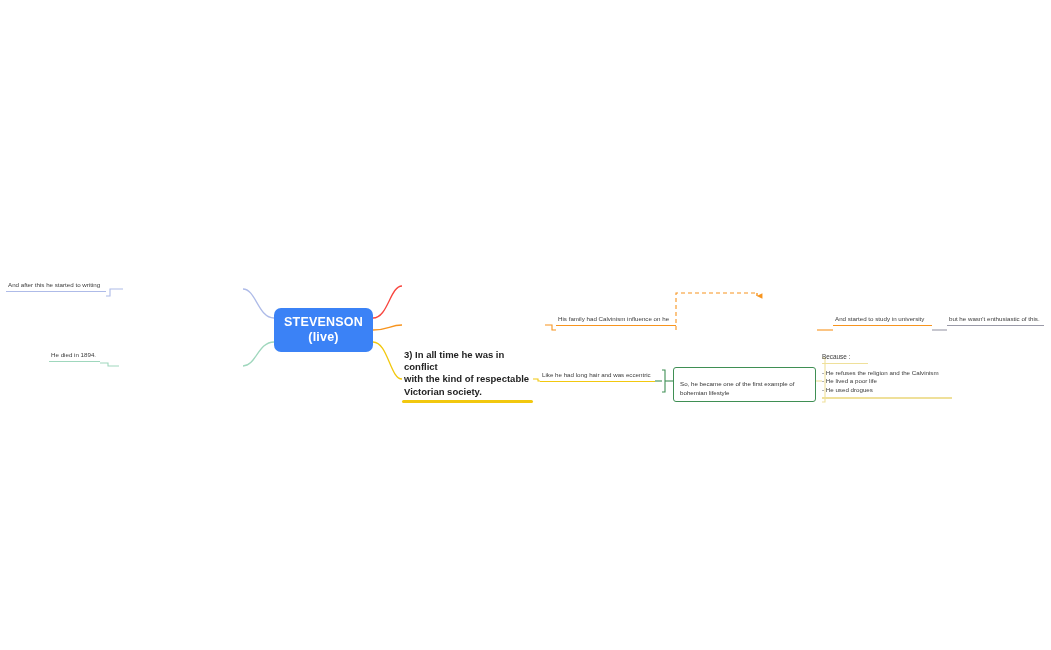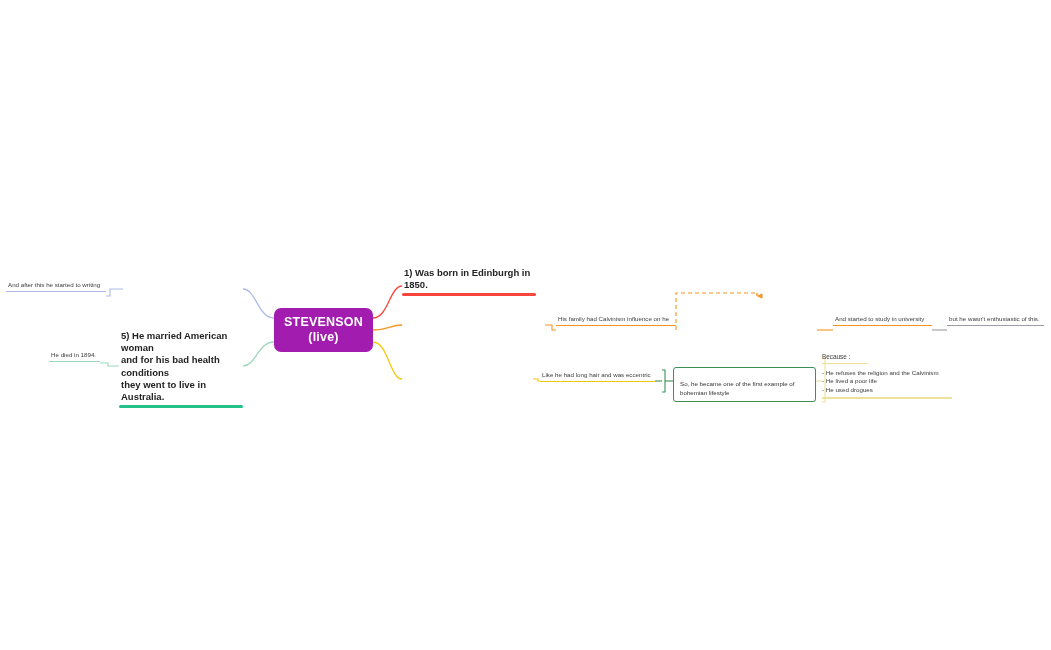--- a/index.html
+++ b/index.html
@@ -32,21 +32,21 @@
     pointer-events: none;
   }
 
   
   .center-node {
     position: absolute;
     left: 274px;
     top: 308px;
     width: 99px;
     height: 44px;
-    background: #a21caf;
+    background: #3b82f6;
     border-radius: 7px;
     display: flex;
     flex-direction: column;
     align-items: center;
     justify-content: center;
     color: #ffffff;
     font-weight: bold;
     font-size: 12.5px;
     line-height: 15px;
     letter-spacing: 0.2px;
@@ -178,43 +178,39 @@
     <path d="M816,381 L822,381" fill="none" stroke="#efe09a" stroke-width="1.1"></path>
     <path d="M822,358 L825,358 L825,402 L822,402" fill="none" stroke="#efe09a" stroke-width="1.1"></path>
   </svg>
 
   <div class="center-node">
     <span>STEVENSON</span>
     <span>(live)</span>
   </div>
 
 
-  <div class="branch" style="left:119px; top:330px; width:124px;">
-    <div class="btxt">5) He married American woman
-and for his bad health conditions
-they went to live in Australia.</div>
-    <div class="rule" style="background:#22c28a;"></div>
-  </div>
 
   <div class="sub" style="left:6px; top:281px; width:100px;">
     <div class="stxt">And after this he started to writing</div>
     <div class="srule" style="background:#aebbe8;"></div>
   </div>
 
   <div class="sub" style="left:49px; top:351px; width:51px;">
     <div class="stxt">He died in 1894.</div>
     <div class="srule" style="background:#9fd7bd;"></div>
   </div>
 
-  <div class="branch" style="left:402px; top:267px; width:134px;">
-    <div class="btxt">1) Was born in Edinburgh in 1850.</div>
-    <div class="rule" style="background:#f8463f;"></div>
-  </div>
-
-
+
+
+  <div class="branch" style="left:402px; top:349px; width:131px;">
+    <div class="btxt">3) In all time he was in conflict
+with the kind of respectable
+Victorian society.</div>
+    <div class="rule" style="background:#f2c80f;"></div>
+  </div>
 
   <div class="sub" style="left:556px; top:315px; width:120px;">
     <div class="stxt">His family had Calvinism influence on he</div>
     <div class="srule" style="background:#f7941e;"></div>
   </div>
 
 
   <div class="sub" style="left:833px; top:315px; width:99px;">
     <div class="stxt">And started to study in university</div>
     <div class="srule" style="background:#f7941e;"></div>

